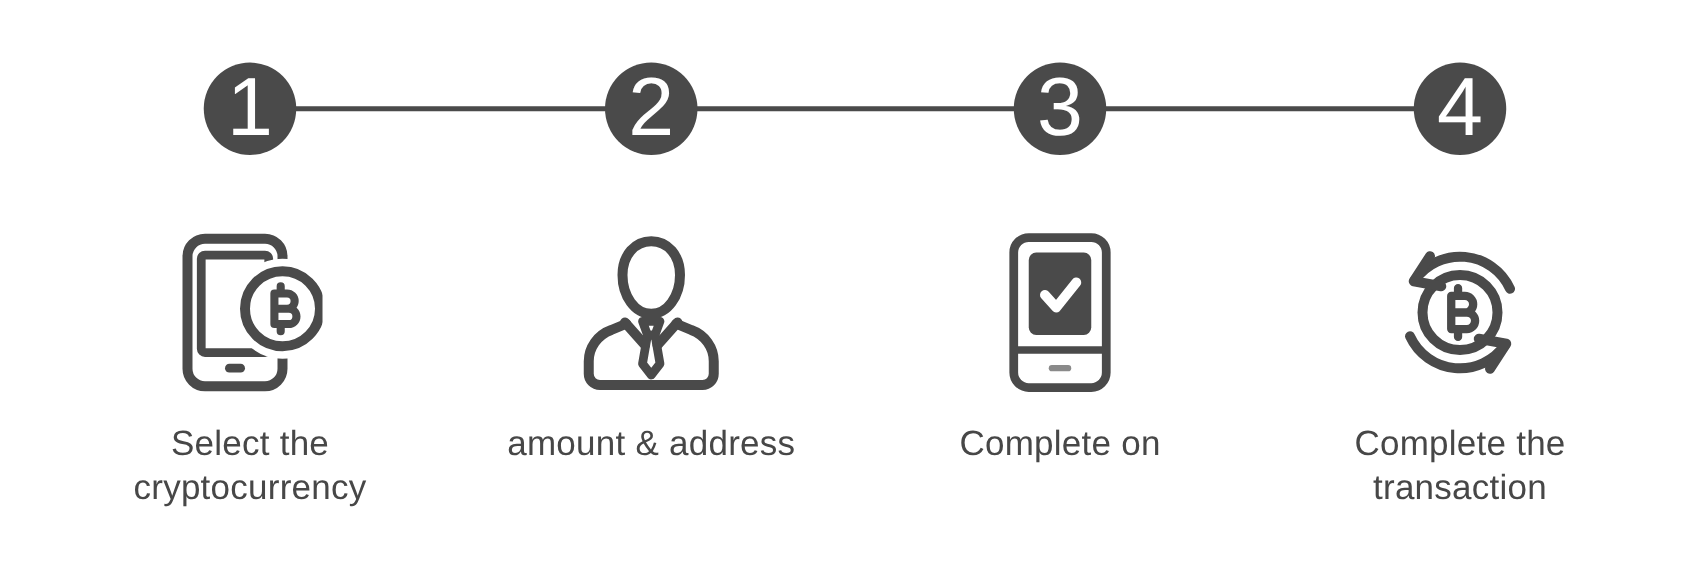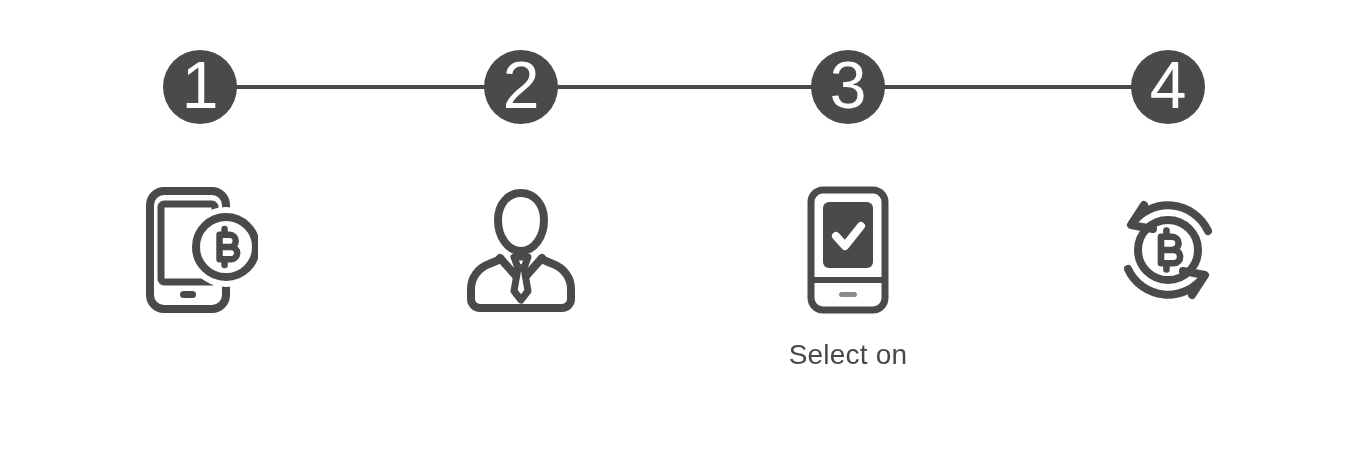--- a/index.html
+++ b/index.html
@@ -60,57 +60,62 @@
           <rect x="19" y="19" width="54" height="78" rx="3" stroke-width="7"></rect>
         </g>
         <rect x="38" y="106" width="16" height="7" rx="3.5" fill="#4a4a4a"></rect>
         <circle cx="84" cy="62" r="30" fill="#ffffff" stroke="#ffffff" stroke-width="20"></circle>
         <circle cx="84" cy="62" r="30" fill="#ffffff" stroke="#4a4a4a" stroke-width="8"></circle>
         <g transform="translate(84,62) scale(0.72)" fill="none" stroke="#4a4a4a" stroke-width="9" stroke-linecap="round" stroke-linejoin="round">
           <path d="M -9 -17 H 5 a 8.5 8.5 0 0 1 0 17 H -9 M -9 0 H 7 a 8.5 8.5 0 0 1 0 17 H -9 M -9 -17 V 17 M -2 -25 V -17 M -2 17 V 25"></path>
         </g>
       </svg>
     </div>
+    <div class="label">
+      <span class="line">Select the</span>
+      <span class="line">cryptocurrency</span>
+    </div>
   </div>
 
   <div class="step s2">
     <div class="circle">
       <span>2</span>
     </div>
     <div class="icon-wrap">
       <svg width="120" height="126" viewBox="0 0 120 126">
         <g fill="none" stroke="#4a4a4a" stroke-width="8" stroke-linecap="round" stroke-linejoin="round">
           <path d="M 60 6 C 47 6 37 17 37 33 C 37 50 47 64 60 64 C 73 64 83 50 83 33 C 83 17 73 6 60 6 Z"></path>
           <path d="M 40 72 L 28 77 C 17 81 10 91 10 102 L 10 112 C 10 117 14 121 19 121 L 101 121 C 106 121 110 117 110 112 L 110 102 C 110 91 103 81 92 77 L 80 72"></path>
           <path d="M 39 71 L 55 89"></path>
           <path d="M 81 71 L 65 89"></path>
           <path d="M 53 70 L 67 70 L 63 81 L 57 81 Z" stroke-width="7"></path>
           <path d="M 57 81 L 63 81 L 67 104 L 60 113 L 53 104 Z" stroke-width="7"></path>
         </g>
       </svg>
     </div>
     <div class="label">
+      <span class="line">amount &amp; address</span>
     </div>
   </div>
 
   <div class="step s3">
     <div class="circle">
       <span>3</span>
     </div>
     <div class="icon-wrap">
       <svg width="84" height="128" viewBox="0 0 84 128">
         <rect x="5" y="4" width="74" height="120" rx="12" fill="none" stroke="#4a4a4a" stroke-width="7" stroke-linejoin="round"></rect>
         <rect x="17" y="16" width="50" height="66" rx="6" fill="#4a4a4a"></rect>
         <path d="M 30 50 L 39 60 L 55 40" fill="none" stroke="#ffffff" stroke-width="8" stroke-linecap="round" stroke-linejoin="round"></path>
         <line x1="6" y1="94" x2="78" y2="94" stroke="#4a4a4a" stroke-width="6"></line>
         <rect x="33" y="106" width="18" height="5" rx="2.5" fill="#8a8a8a"></rect>
       </svg>
     </div>
     <div class="label">
-      <span class="line">Select on</span>
+      <span class="line">Complete on</span>
     </div>
   </div>
 
   <div class="step s4">
     <div class="circle">
       <span>4</span>
     </div>
     <div class="icon-wrap">
       <svg width="112" height="118" viewBox="0 0 112 118">
         <g fill="none" stroke="#4a4a4a" stroke-width="8" stroke-linecap="round" stroke-linejoin="round">
@@ -120,15 +125,19 @@
           </g>
           <path d="M 96 40 A 44 44 0 0 0 20 33"></path>
           <path d="M 32 14 L 19 34 L 41 38"></path>
           <g transform="rotate(180 56 59)">
             <path d="M 96 40 A 44 44 0 0 0 20 33"></path>
             <path d="M 32 14 L 19 34 L 41 38"></path>
           </g>
         </g>
       </svg>
     </div>
+    <div class="label">
+      <span class="line">Complete the</span>
+      <span class="line">transaction</span>
+    </div>
   </div>
 
 </div>
 
 </body></html>

